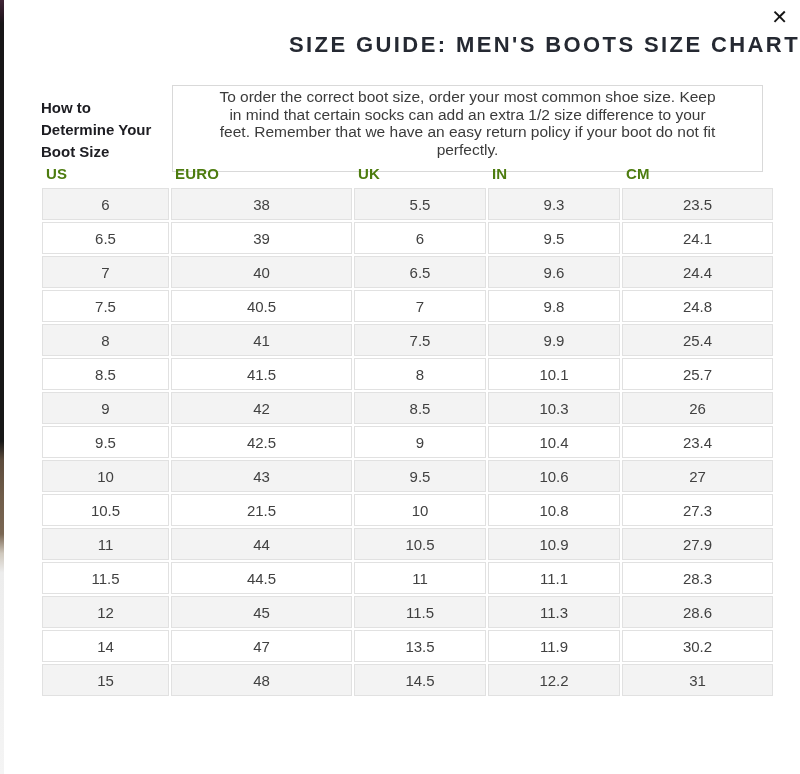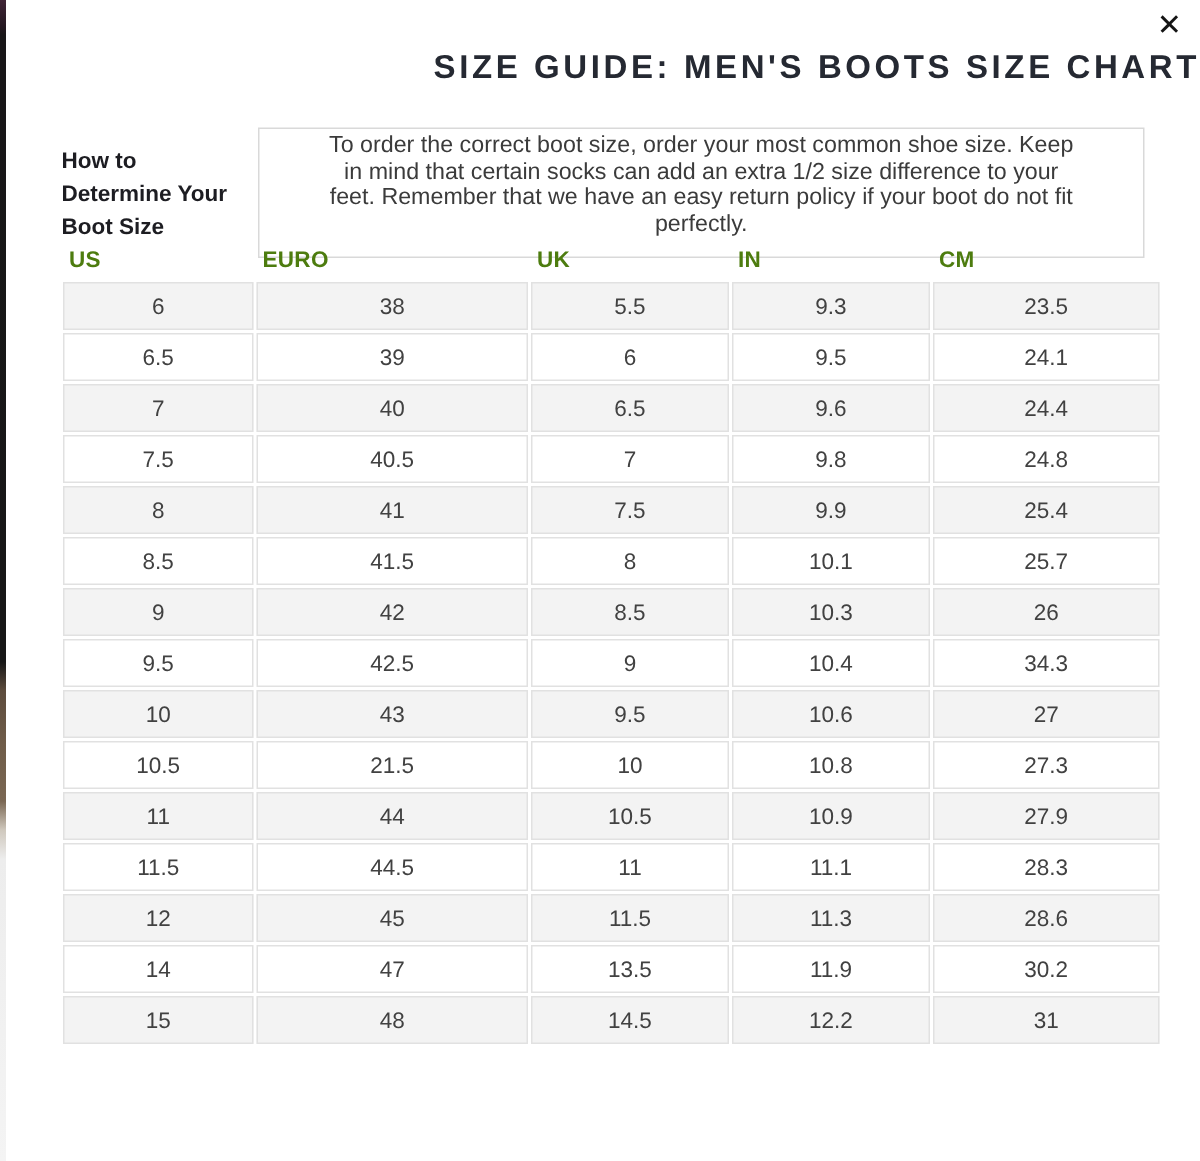--- a/index.html
+++ b/index.html
@@ -171,21 +171,21 @@
           <td>42</td>
           <td>8.5</td>
           <td>10.3</td>
           <td>26</td>
         </tr>
         <tr>
           <td>9.5</td>
           <td>42.5</td>
           <td>9</td>
           <td>10.4</td>
-          <td>34.3</td>
+          <td>23.4</td>
         </tr>
         <tr>
           <td>10</td>
           <td>43</td>
           <td>9.5</td>
           <td>10.6</td>
           <td>27</td>
         </tr>
         <tr>
           <td>10.5</td>

